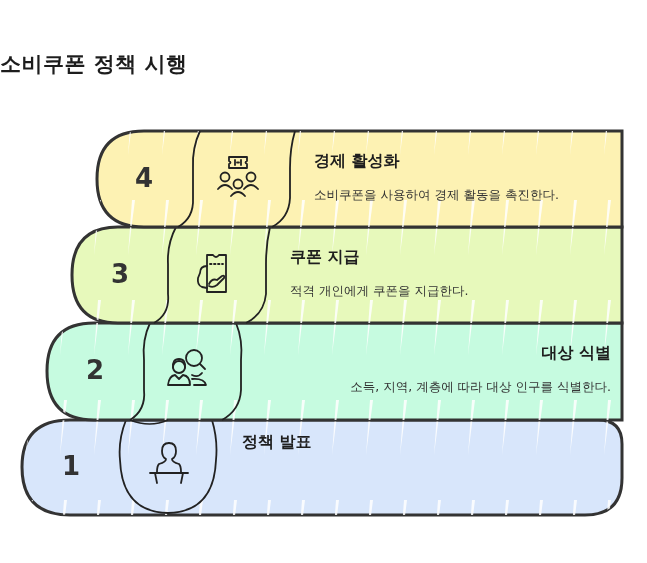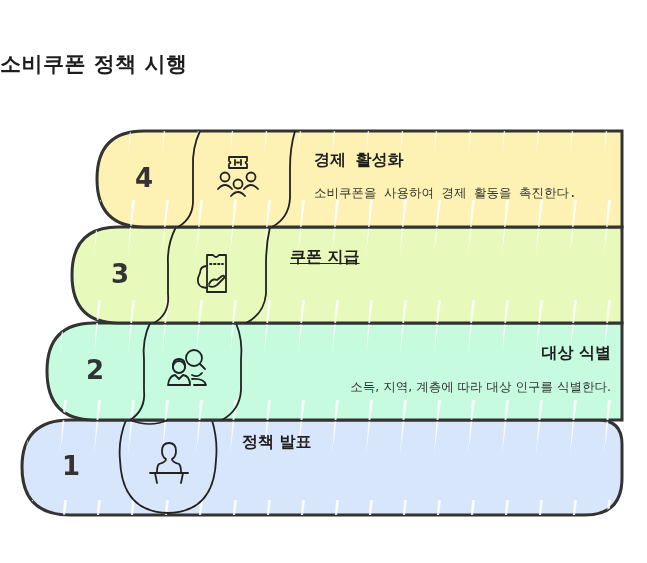--- a/index.html
+++ b/index.html
@@ -97,27 +97,28 @@
 
 <div class="icon" style="left:147px; top:440px;">
   <svg viewBox="0 0 44 44" fill="none" stroke="#222" stroke-width="1.8" stroke-linecap="round" stroke-linejoin="round">
     <path d="M22 3 Q15 3 15 11 Q15 17 19 19 Q19 22 12 24 Q10 26 10 32"></path>
     <path d="M22 3 Q29 3 29 11 Q29 17 25 19 Q25 22 32 24 Q34 26 34 32"></path>
     <path d="M3 33 L41 33"></path>
     <path d="M8 33 L10 43 M36 33 L34 43"></path>
   </svg>
 </div>
 
-<div class="row-text" style="left:314px; top:151px; width:300px;font-family:Liberation Mono, monospace;">
+<div class="row-text" style="left:314px; top:151px; width:300px;">
   <div class="row-title">경제 활성화</div>
   <div class="row-desc">소비쿠폰을 사용하여 경제 활동을 촉진한다.</div>
 </div>
 
-<div class="row-text" style="left:290px; top:247px; width:320px;text-decoration:underline;">
+<div class="row-text" style="left:290px; top:247px; width:320px;">
   <div class="row-title">쿠폰 지급</div>
+  <div class="row-desc">적격 개인에게 쿠폰을 지급한다.</div>
 </div>
 
 <div class="row-text" style="left:266px; top:343px; width:345px;text-align:right;">
   <div class="row-title">대상 식별</div>
   <div class="row-desc">소득, 지역, 계층에 따라 대상 인구를 식별한다.</div>
 </div>
 
 <div class="row-text" style="left:242px; top:432px; width:355px;">
   <div class="row-title">정책 발표</div>
 </div>

